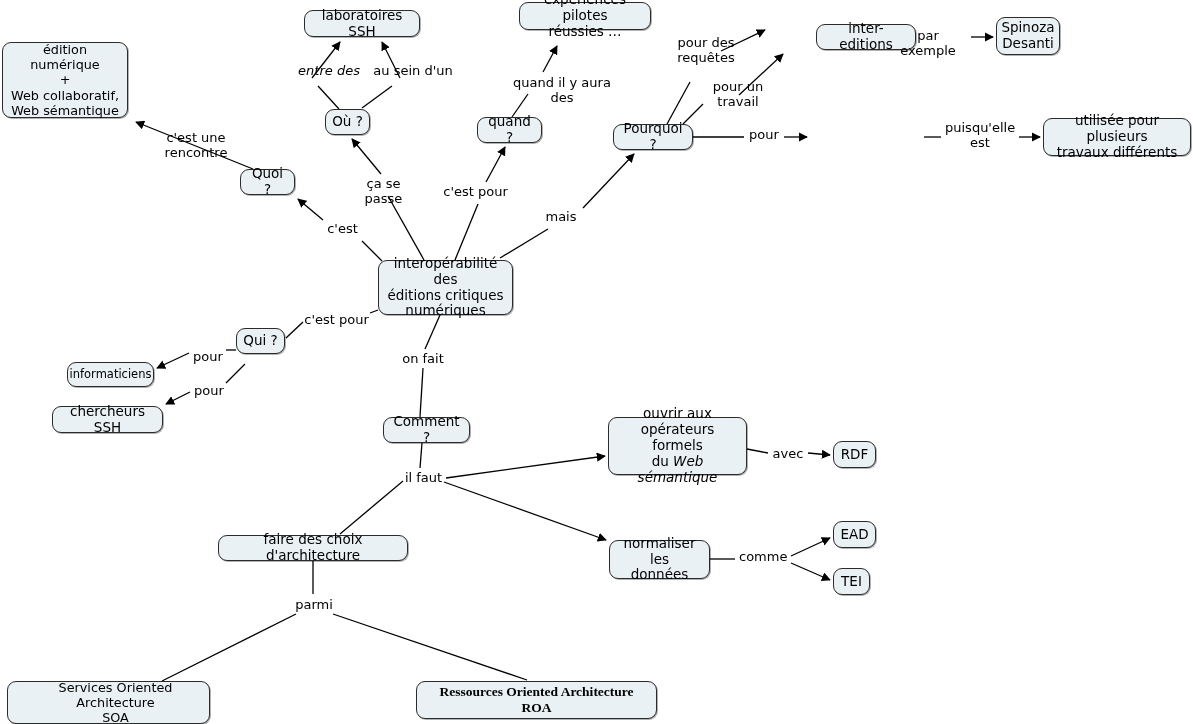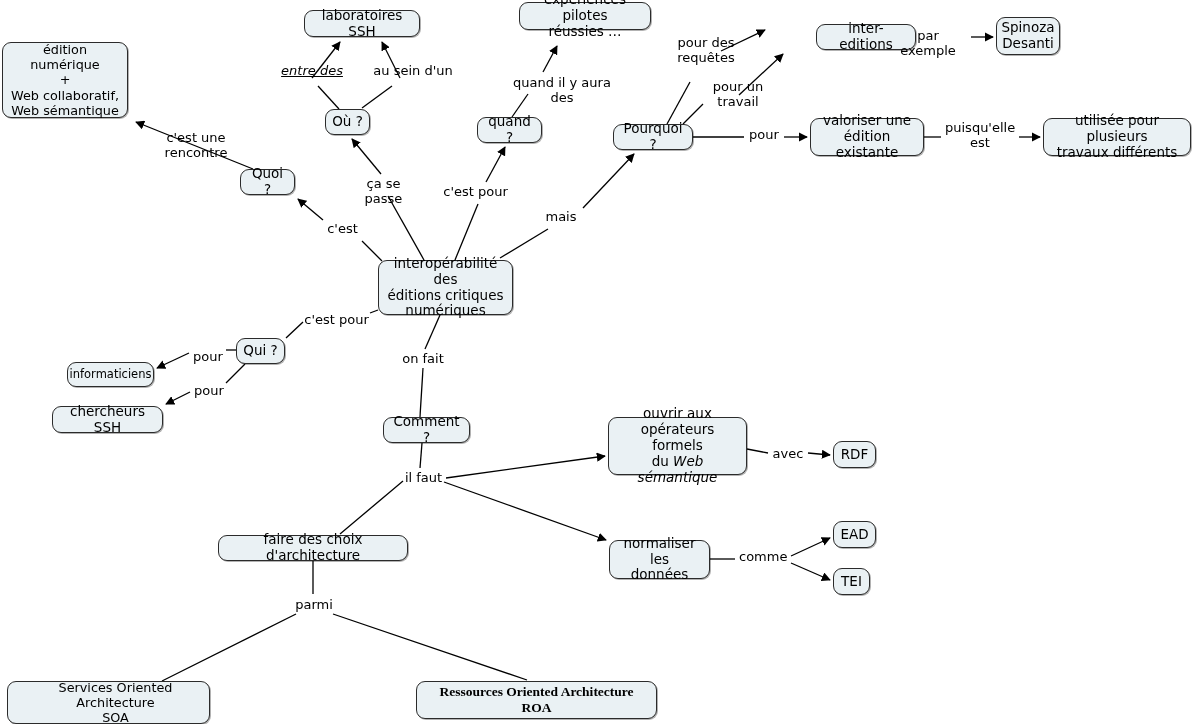--- a/index.html
+++ b/index.html
@@ -140,49 +140,47 @@
 Web sémantique</div>
   <div class="node" style="left:304px;top:10px;width:116px;height:27px;">laboratoires SSH</div>
   <div class="node" style="left:519px;top:2px;width:132px;height:28px;">expériences pilotes
 réussies …</div>
   <div class="node" style="left:768px;top:24px;width:100px;height:26px;margin-left:48px;">inter-editions</div>
   <div class="node" style="left:996px;top:17px;width:64px;height:38px;">Spinoza
 Desanti</div>
   <div class="node" style="left:325px;top:109px;width:45px;height:26px;">Où ?</div>
   <div class="node" style="left:477px;top:117px;width:65px;height:26px;">quand ?</div>
   <div class="node" style="left:613px;top:124px;width:80px;height:26px;">Pourquoi ?</div>
-  <div class="node" style="left:810px;top:118px;width:114px;height:38px;">valoriser une
-édition existante</div>
   <div class="node" style="left:1043px;top:118px;width:148px;height:38px;">utilisée pour plusieurs
 travaux différents</div>
   <div class="node" style="left:240px;top:169px;width:55px;height:26px;">Quoi ?</div>
   <div class="node" style="left:378px;top:260px;width:135px;height:55px;">interopérabilité des
 éditions critiques
 numériques</div>
-  <div class="node" style="left:236px;top:338px;width:49px;height:26px;">Qui ?</div>
+  <div class="node" style="left:236px;top:328px;width:49px;height:26px;">Qui ?</div>
   <div class="node small" style="left:67px;top:362px;width:87px;height:25px;">informaticiens</div>
   <div class="node" style="left:52px;top:406px;width:111px;height:27px;">chercheurs SSH</div>
   <div class="node" style="left:383px;top:417px;width:87px;height:26px;">Comment ?</div>
   <div class="node" style="left:608px;top:417px;width:139px;height:58px;">
     <span><span>ouvrir aux
 opérateurs formels
 du </span><span class="ital-span">Web sémantique</span></span>
   </div>
   <div class="node" style="left:833px;top:441px;width:43px;height:27px;">RDF</div>
   <div class="node" style="left:218px;top:535px;width:190px;height:26px;">faire des choix d'architecture</div>
   <div class="node" style="left:609px;top:540px;width:101px;height:39px;">normaliser les
 données</div>
   <div class="node" style="left:833px;top:521px;width:43px;height:27px;">EAD</div>
   <div class="node" style="left:833px;top:568px;width:37px;height:27px;">TEI</div>
   <div class="node nm" style="left:7px;top:681px;width:203px;height:43px;padding-left:20px;">Services Oriented Architecture
 SOA</div>
   <div class="node bold" style="left:416px;top:681px;width:241px;height:38px;">Ressources Oriented Architecture
 ROA</div>
 
-  <div class="elabel ital" style="left:278px;top:64px;width:68px;text-decoration:underline;">entre des</div>
+  <div class="elabel ital" style="left:295px;top:64px;width:68px;">entre des</div>
   <div class="elabel" style="left:372px;top:64px;width:82px;">au sein d'un</div>
   <div class="elabel" style="left:500px;top:76px;width:124px;">quand il y aura des</div>
   <div class="elabel" style="left:675px;top:36px;width:62px;">pour des
 requêtes</div>
   <div class="elabel" style="left:888px;top:29px;width:80px;">par exemple</div>
   <div class="elabel" style="left:711px;top:80px;width:54px;">pour un
 travail</div>
   <div class="elabel" style="left:748px;top:128px;width:32px;">pour</div>
   <div class="elabel" style="left:945px;top:121px;width:70px;">puisqu'elle
 est</div>

